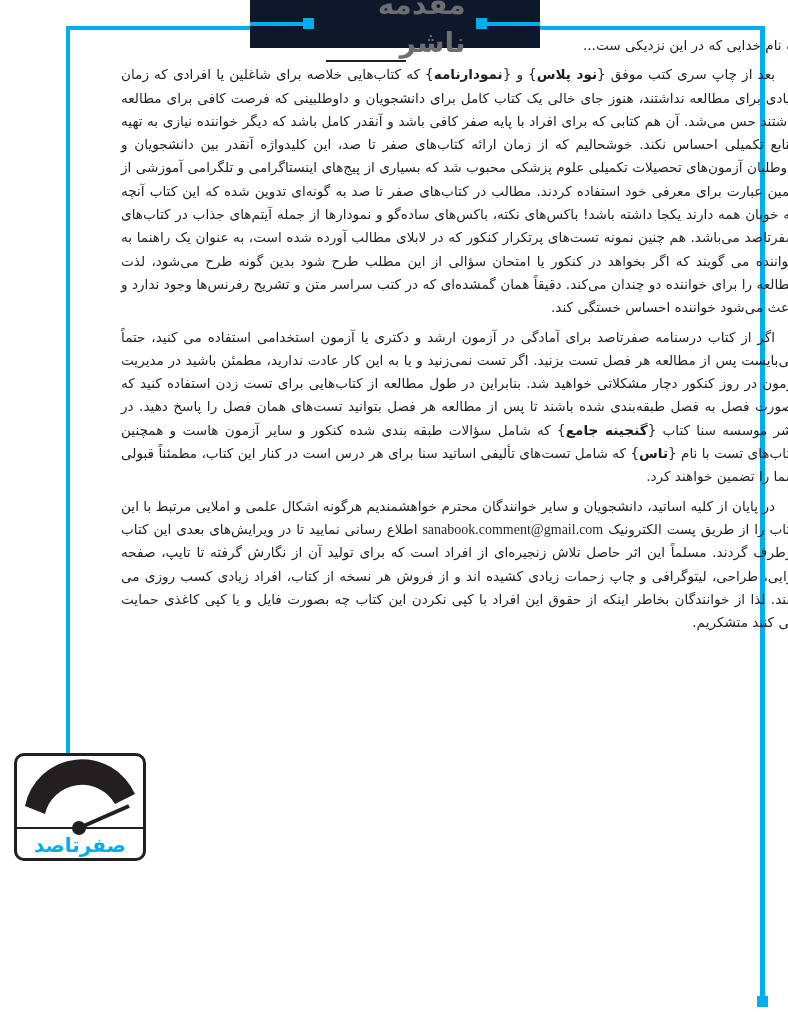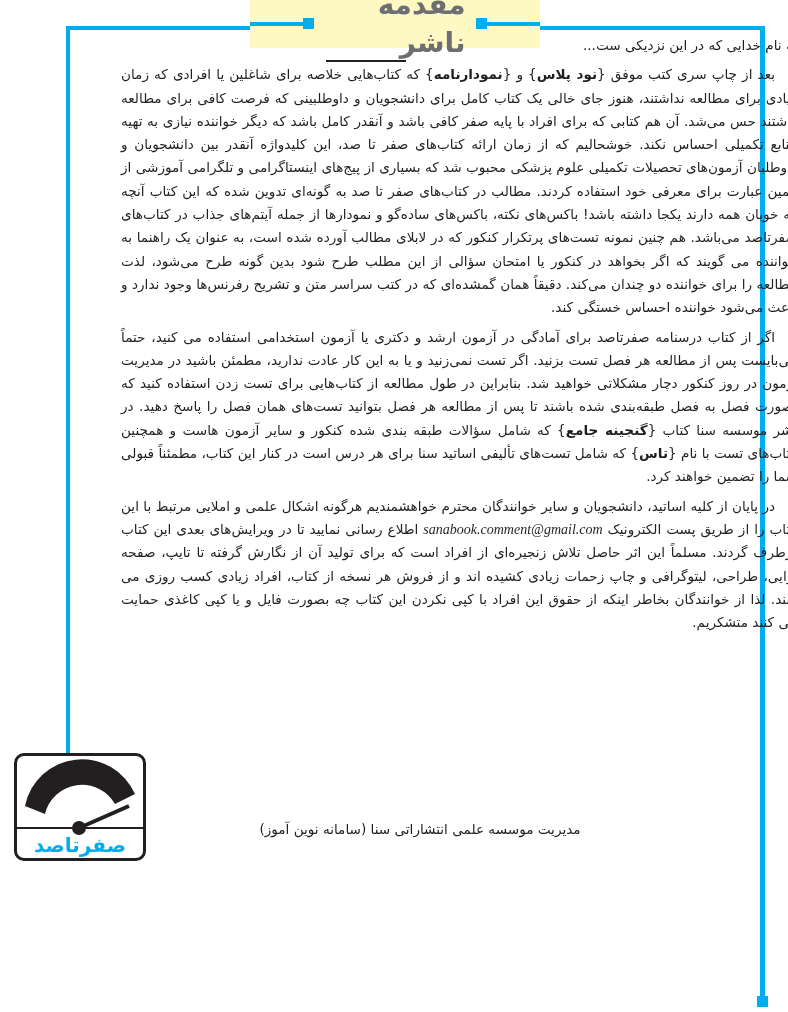--- a/index.html
+++ b/index.html
@@ -2,36 +2,36 @@
 <html><head>
 <meta charset="utf-8">
 <style>
   html, body { margin:0; padding:0; background:#ffffff; }
   body { width:788px; height:1012px; position:relative; overflow:hidden;
          font-family:"DejaVu Sans", sans-serif; color:#231f20; }
   .frame-top { position:absolute; top:26px; left:66px; width:698px; height:4px; background:var(--accent); }
   .frame-left { position:absolute; top:26px; left:66px; width:4px; height:730px; background:var(--accent); }
   .frame-right { position:absolute; top:26px; left:760px; width:5px; height:972px; background:var(--accent); }
   .frame-right-end { position:absolute; top:996px; left:757px; width:11px; height:11px; background:var(--accent); }
-  .header-wrap { position:absolute; top:0; left:250px; width:290px; height:48px; background:#fef9c3;
+  .header-wrap { position:absolute; top:0; left:250px; width:290px; height:48px; background:#0f172a;
                  display:flex; align-items:center; justify-content:center; gap:10px; }
   .header-line { width:70px; height:4px; background:var(--accent); position:relative; }
   .header-line .sq { position:absolute; top:-4px; width:11px; height:11px; background:var(--accent); }
   .header-line.left .sq { right:-4px; }
   .header-line.right .sq { left:-4px; }
   .header-title { font-family:"DejaVu Sans", sans-serif; font-weight:bold; font-size:28px; color:#6d6e71;
                   direction:rtl; position:relative; padding:0 4px; line-height:38px; }
   .header-title::before { content:""; position:absolute; top:2px; left:30px; width:75px; height:2px; background:#231f20; }
   .header-title::after { content:""; position:absolute; bottom:0; left:6px; width:80px; height:2px; background:#231f20; }
   .content { position:absolute; top:34px; left:78px; width:676px; direction:rtl; text-align:justify;
              font-size:13.6px; line-height:23.3px;margin-left:43px; }
   .content p { margin:0 0 6px 0; }
   .content p.indent { text-indent:22px; }
   .content b { font-weight:bold; }
-  .email { direction:ltr; unicode-bidi:embed; font-family:"Liberation Serif", serif; font-size:14px;font-style:italic; }
+  .email { direction:ltr; unicode-bidi:embed; font-family:"Liberation Serif", serif; font-size:14px; }
   .sign { position:absolute; top:812px; left:200px; width:440px; direction:rtl; text-align:center;
           font-size:13.6px; line-height:34px; }
   .sign .l1 { padding-right:80px; }
   .logo { position:absolute; top:753px; left:3px; width:126px; height:102px; border:3px solid #231f20;
           border-radius:10px; background:#fff; overflow:hidden;margin-left:11px; }
   .logo svg { display:block; }
 </style>
 </head>
 <body style="--accent:#00aeef;">
 
@@ -54,21 +54,20 @@
   <p>به نام خدایی که در این نزدیکی ست...</p>
 
   <p class="indent"><span>بعد از چاپ سری کتب موفق {</span><b>نود پلاس</b><span>} و {</span><b>نمودارنامه</b><span>} که کتاب‌هایی خلاصه برای شاغلین یا افرادی که زمان زیادی برای مطالعه نداشتند، هنوز جای خالی یک کتاب کامل برای دانشجویان و داوطلبینی که فرصت کافی برای مطالعه داشتند حس می‌شد. آن هم کتابی که برای افراد با پایه صفر کافی باشد و آنقدر کامل باشد که دیگر خواننده نیازی به تهیه منابع تکمیلی احساس نکند. خوشحالیم که از زمان ارائه کتاب‌های صفر تا صد، این کلیدواژه آنقدر بین دانشجویان و داوطلبان آزمون‌های تحصیلات تکمیلی علوم پزشکی محبوب شد که بسیاری از پیج‌های اینستاگرامی و تلگرامی آموزشی از همین عبارت برای معرفی خود استفاده کردند.  مطالب در کتاب‌های صفر تا صد به گونه‌ای تدوین شده که این کتاب آنچه که خوبان همه دارند یکجا داشته باشد! باکس‌های نکته، باکس‌های ساده‌گو و نمودارها از جمله آیتم‌های جذاب در کتاب‌های صفرتاصد می‌باشد.  هم چنین نمونه تست‌های پرتکرار کنکور که در لابلای مطالب آورده شده است، به عنوان یک راهنما به خواننده می گویند که اگر بخواهد در کنکور یا امتحان سؤالی از این مطلب طرح شود بدین گونه طرح می‌شود، لذت مطالعه را برای خواننده دو چندان می‌کند. دقیقاً همان گمشده‌ای که در کتب سراسر متن و تشریح رفرنس‌ها وجود ندارد و باعث می‌شود خواننده احساس خستگی کند.</span></p>
 
   <p class="indent"><span>اگر از کتاب درسنامه صفرتاصد برای آمادگی در آزمون ارشد و دکتری یا آزمون استخدامی استفاده می کنید، حتماً می‌بایست پس از مطالعه هر فصل تست بزنید.  اگر تست نمی‌زنید و یا به این کار عادت ندارید، مطمئن باشید در مدیریت آزمون در روز کنکور دچار مشکلاتی خواهید شد. بنابراین در طول مطالعه از کتاب‌هایی برای تست زدن استفاده کنید که بصورت فصل به فصل طبقه‌بندی شده باشند تا پس از مطالعه هر فصل بتوانید تست‌های همان فصل را پاسخ دهید. در نشر موسسه سنا کتاب {</span><b>گنجینه جامع</b><span>} که شامل سؤالات طبقه بندی شده کنکور و سایر آزمون هاست و همچنین کتاب‌های تست با نام {</span><b>تاس</b><span>} که شامل تست‌های تألیفی اساتید سنا برای هر درس است در کنار این کتاب، مطمئناً قبولی شما را تضمین خواهند کرد.</span></p>
 
   <p class="indent"><span>در پایان از کلیه اساتید، دانشجویان و سایر خوانندگان محترم خواهشمندیم هرگونه اشکال علمی و املایی مرتبط با این کتاب را از طریق پست الکترونیک</span> <span class="email">sanabook.comment@gmail.com</span> <span>اطلاع رسانی نمایید تا در ویرایش‌های بعدی این کتاب برطرف گردند. مسلماً این اثر حاصل تلاش زنجیره‌ای از افراد است که برای تولید آن از نگارش گرفته تا تایپ، صفحه آرایی، طراحی، لیتوگرافی و چاپ زحمات زیادی کشیده اند و از فروش هر نسخه از کتاب، افراد زیادی کسب روزی می کنند. لذا از خوانندگان بخاطر اینکه از حقوق این افراد با کپی نکردن این کتاب چه بصورت فایل و یا کپی کاغذی حمایت می کنند متشکریم.</span></p>
 </div>
 
 <div class="sign">
-  <div>مدیریت موسسه علمی انتشاراتی سنا (سامانه نوین آموز)</div>
 </div>
 
 <div class="logo">
   <svg width="126" height="102" viewBox="0 0 126 102">
     <path d="M8 50 A58 58 0 0 1 118 38 L98 48 A38 38 0 0 0 28 58 Z" fill="#231f20"></path>
     <line x1="62" y1="72" x2="112" y2="50" stroke="#231f20" stroke-width="4"></line>
     <circle cx="62" cy="72" r="7" fill="#231f20"></circle>
     <line x1="0" y1="72" x2="126" y2="72" stroke="#231f20" stroke-width="2"></line>
     <text x="63" y="96" text-anchor="middle" font-family="DejaVu Sans, sans-serif" font-weight="bold" font-size="20" fill="#00aeef" direction="rtl">صفرتاصد</text>
   </svg>

